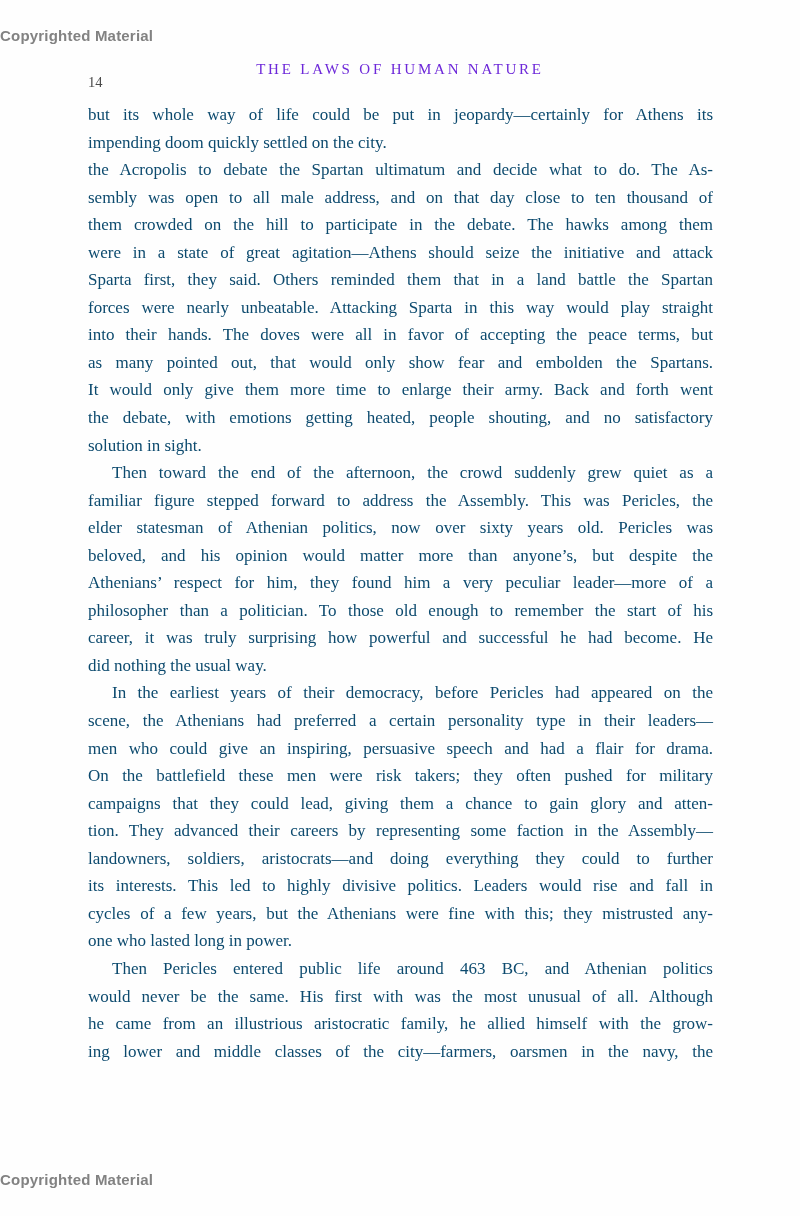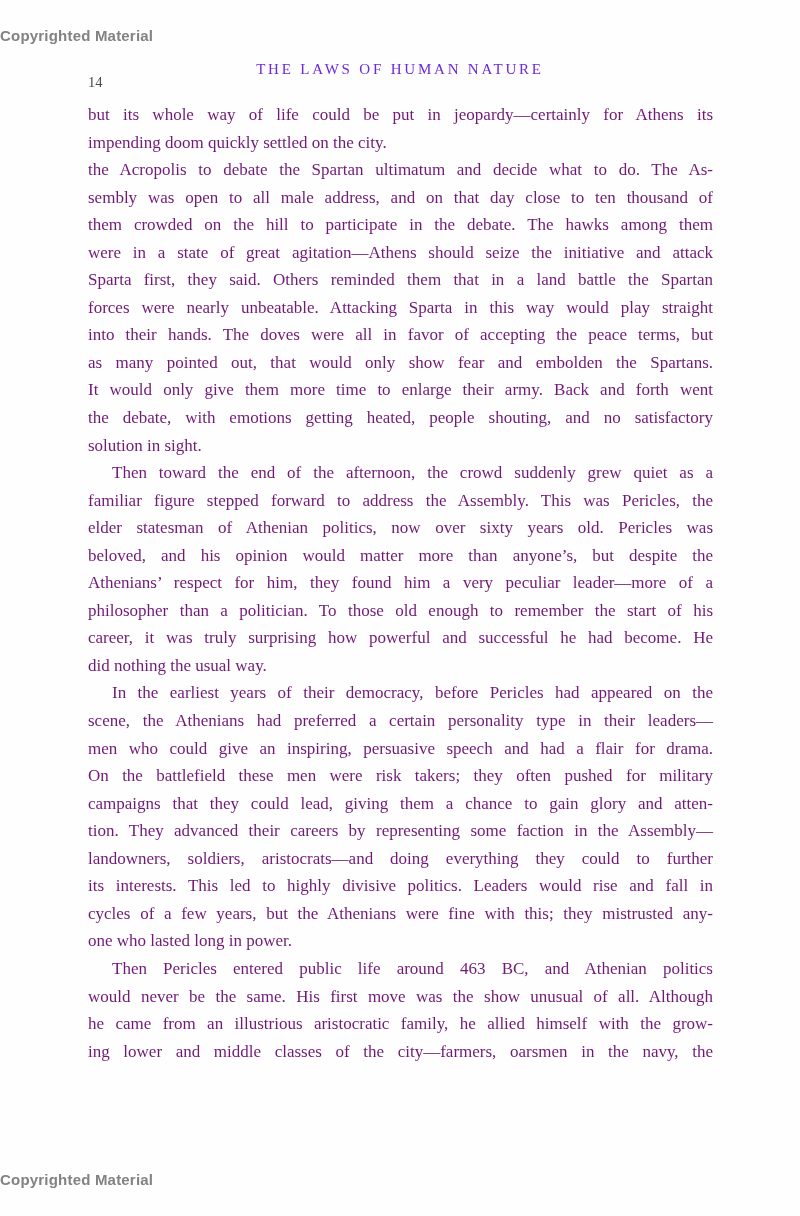--- a/index.html
+++ b/index.html
@@ -51,21 +51,21 @@
     font-size: 15px;
     letter-spacing: 2.8px;
     color: #6d28d9;
   }
   .body-text {
     position: absolute;
     top: 101px;
     left: 88px;
     width: 625px;
     font-size: 17px;
-    color: #701a75;
+    color: #0c4a6e;
   }
   .paragraph { margin: 0; padding: 0; }
   .text-line {
     height: 27.55px;
     line-height: 27.55px;
     text-align: justify;
     text-align-last: justify;
     white-space: nowrap;
   }
   .text-line.last-line {
@@ -120,20 +120,20 @@
         <div class="text-line">On the battlefield these men were risk takers; they often pushed for military</div>
         <div class="text-line">campaigns that they could lead, giving them a chance to gain glory and atten-</div>
         <div class="text-line">tion. They advanced their careers by representing some faction in the Assembly—</div>
         <div class="text-line">landowners, soldiers, aristocrats—and doing everything they could to further</div>
         <div class="text-line">its interests. This led to highly divisive politics. Leaders would rise and fall in</div>
         <div class="text-line">cycles of a few years, but the Athenians were fine with this; they mistrusted any-</div>
         <div class="text-line last-line">one who lasted long in power.</div>
       </div>
       <div class="paragraph">
         <div class="text-line indent">Then Pericles entered public life around 463 BC, and Athenian politics</div>
-        <div class="text-line">would never be the same. His first move was the show unusual of all. Although</div>
+        <div class="text-line">would never be the same. His first with was the most unusual of all. Although</div>
         <div class="text-line">he came from an illustrious aristocratic family, he allied himself with the grow-</div>
         <div class="text-line">ing lower and middle classes of the city—farmers, oarsmen in the navy, the</div>
       </div>
     </div>
 
   <div class="copyright bottom">Copyrighted Material</div>
 </div>
 
 </body></html>

